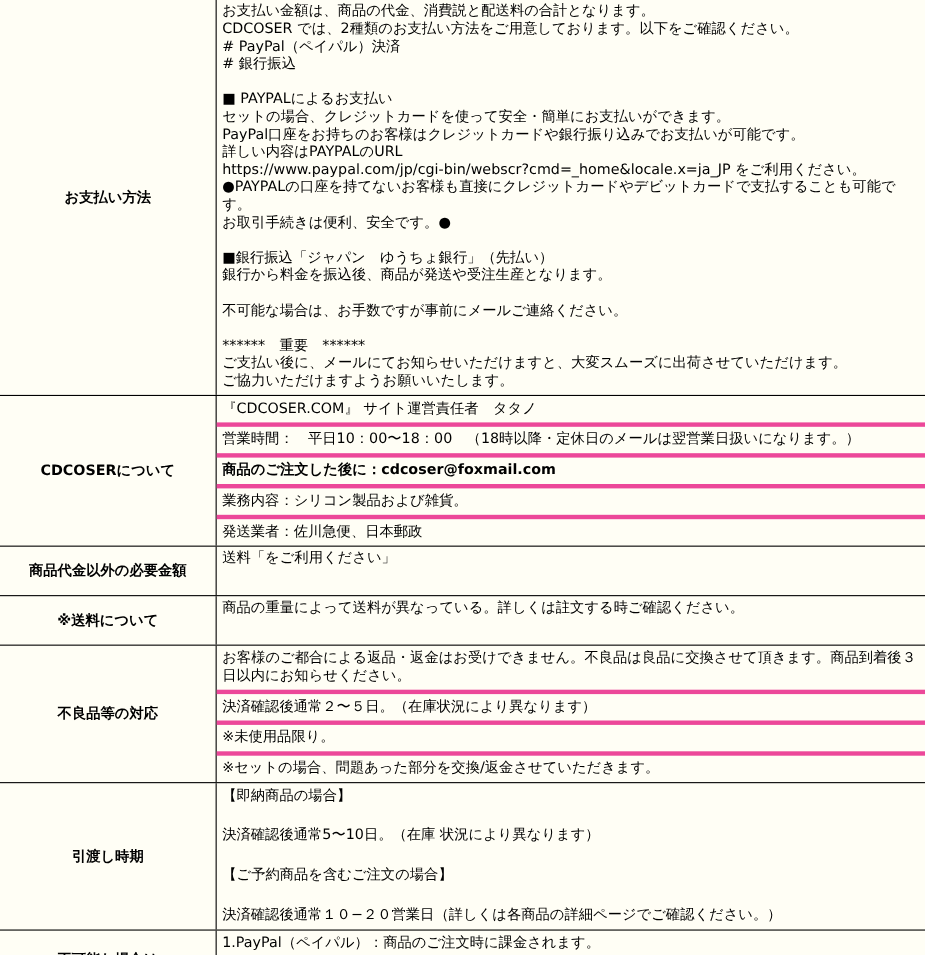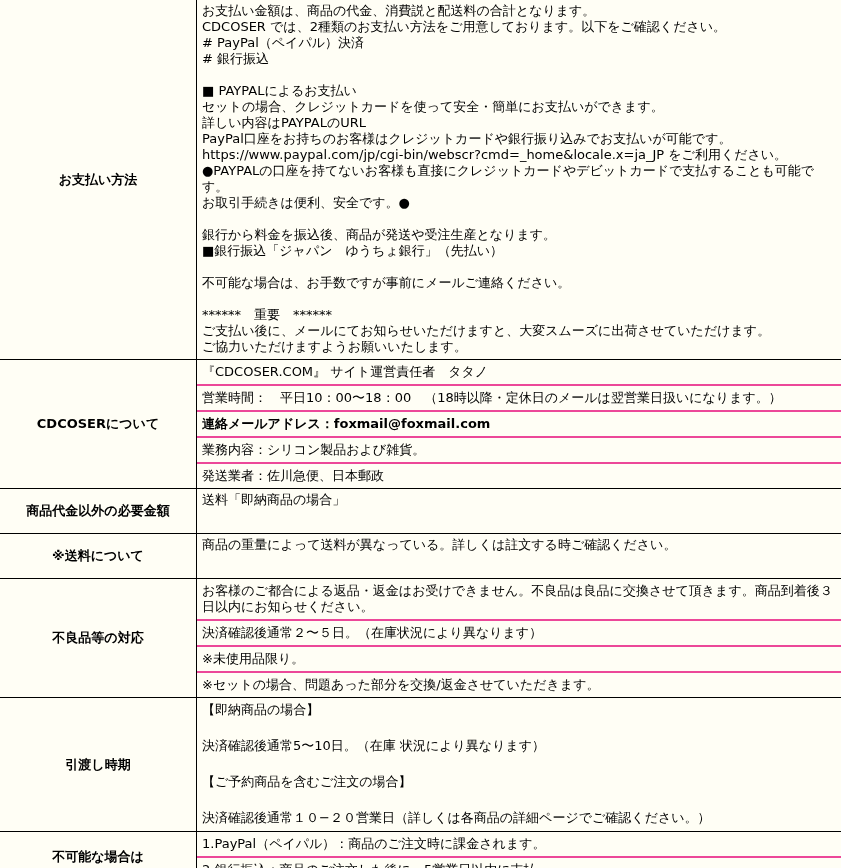--- a/index.html
+++ b/index.html
@@ -45,21 +45,21 @@
   }
   .content-cell.no-pad { padding: 0; }
   .line {
     min-height: 16px;
     line-height: 16px;
     white-space: pre-wrap;
     word-break: break-all;
   }
   .line.tall { line-height: 18px; min-height: 18px; }
   .sub-row {
-    border-bottom: 2px solid #ec4899;
+    border-bottom: 4px solid #ec4899;
     padding: 4px 5px;
     line-height: 16px;
     white-space: pre-wrap;
     word-break: break-all;
   }
   .sub-row:last-child { border-bottom: none; }
   .sub-row.bold { font-weight: bold; }
 </style>
 </head>
 <body>
@@ -70,52 +70,52 @@
     <div class="row">
       <div class="label-cell">お支払い方法</div>
       <div class="content-cell">
         <div class="line">お支払い金額は、商品の代金、消費説と配送料の合計となります。</div>
         <div class="line">CDCOSER では、2種類のお支払い方法をご用意しております。以下をご確認ください。</div>
         <div class="line"># PayPal（ペイパル）決済</div>
         <div class="line"># 銀行振込</div>
         <div class="line"></div>
         <div class="line">■ PAYPALによるお支払い</div>
         <div class="line">セットの場合、クレジットカードを使って安全・簡単にお支払いができます。</div>
+        <div class="line">PayPal口座をお持ちのお客様はクレジットカードや銀行振り込みでお支払いが可能です。</div>
         <div class="line">詳しい内容はPAYPALのURL</div>
-        <div class="line">PayPal口座をお持ちのお客様はクレジットカードや銀行振り込みでお支払いが可能です。</div>
         <div class="line">https://www.paypal.com/jp/cgi-bin/webscr?cmd=_home&amp;locale.x=ja_JP をご利用ください。</div>
         <div class="line">●PAYPALの口座を持てないお客様も直接にクレジットカードやデビットカードで支払することも可能です。</div>
         <div class="line">お取引手続きは便利、安全です。●</div>
         <div class="line"></div>
+        <div class="line">■銀行振込「ジャパン　ゆうちょ銀行」（先払い）</div>
         <div class="line">銀行から料金を振込後、商品が発送や受注生産となります。</div>
-        <div class="line">■銀行振込「ジャパン　ゆうちょ銀行」（先払い）</div>
         <div class="line"></div>
         <div class="line">不可能な場合は、お手数ですが事前にメールご連絡ください。</div>
         <div class="line"></div>
         <div class="line">******　重要　******</div>
         <div class="line">ご支払い後に、メールにてお知らせいただけますと、大変スムーズに出荷させていただけます。</div>
         <div class="line">ご協力いただけますようお願いいたします。</div>
       </div>
     </div>
 
     <div class="row">
       <div class="label-cell">CDCOSERについて</div>
       <div class="content-cell no-pad">
         <div class="sub-row">『CDCOSER.COM』 サイト運営責任者　タタノ</div>
         <div class="sub-row">営業時間：　平日10：00〜18：00　（18時以降・定休日のメールは翌営業日扱いになります。）</div>
-        <div class="sub-row bold">連絡メールアドレス：foxmail@foxmail.com</div>
+        <div class="sub-row bold">商品のご注文した後に：cdcoser@foxmail.com</div>
         <div class="sub-row">業務内容：シリコン製品および雑貨。</div>
         <div class="sub-row">発送業者：佐川急便、日本郵政</div>
       </div>
     </div>
 
     <div class="row">
       <div class="label-cell">商品代金以外の必要金額</div>
       <div class="content-cell">
-        <div class="line">送料「即納商品の場合」</div>
+        <div class="line">送料「をご利用ください」</div>
       </div>
     </div>
 
     <div class="row">
       <div class="label-cell">※送料について</div>
       <div class="content-cell">
         <div class="line">商品の重量によって送料が異なっている。詳しくは註文する時ご確認ください。</div>
       </div>
     </div>
 

